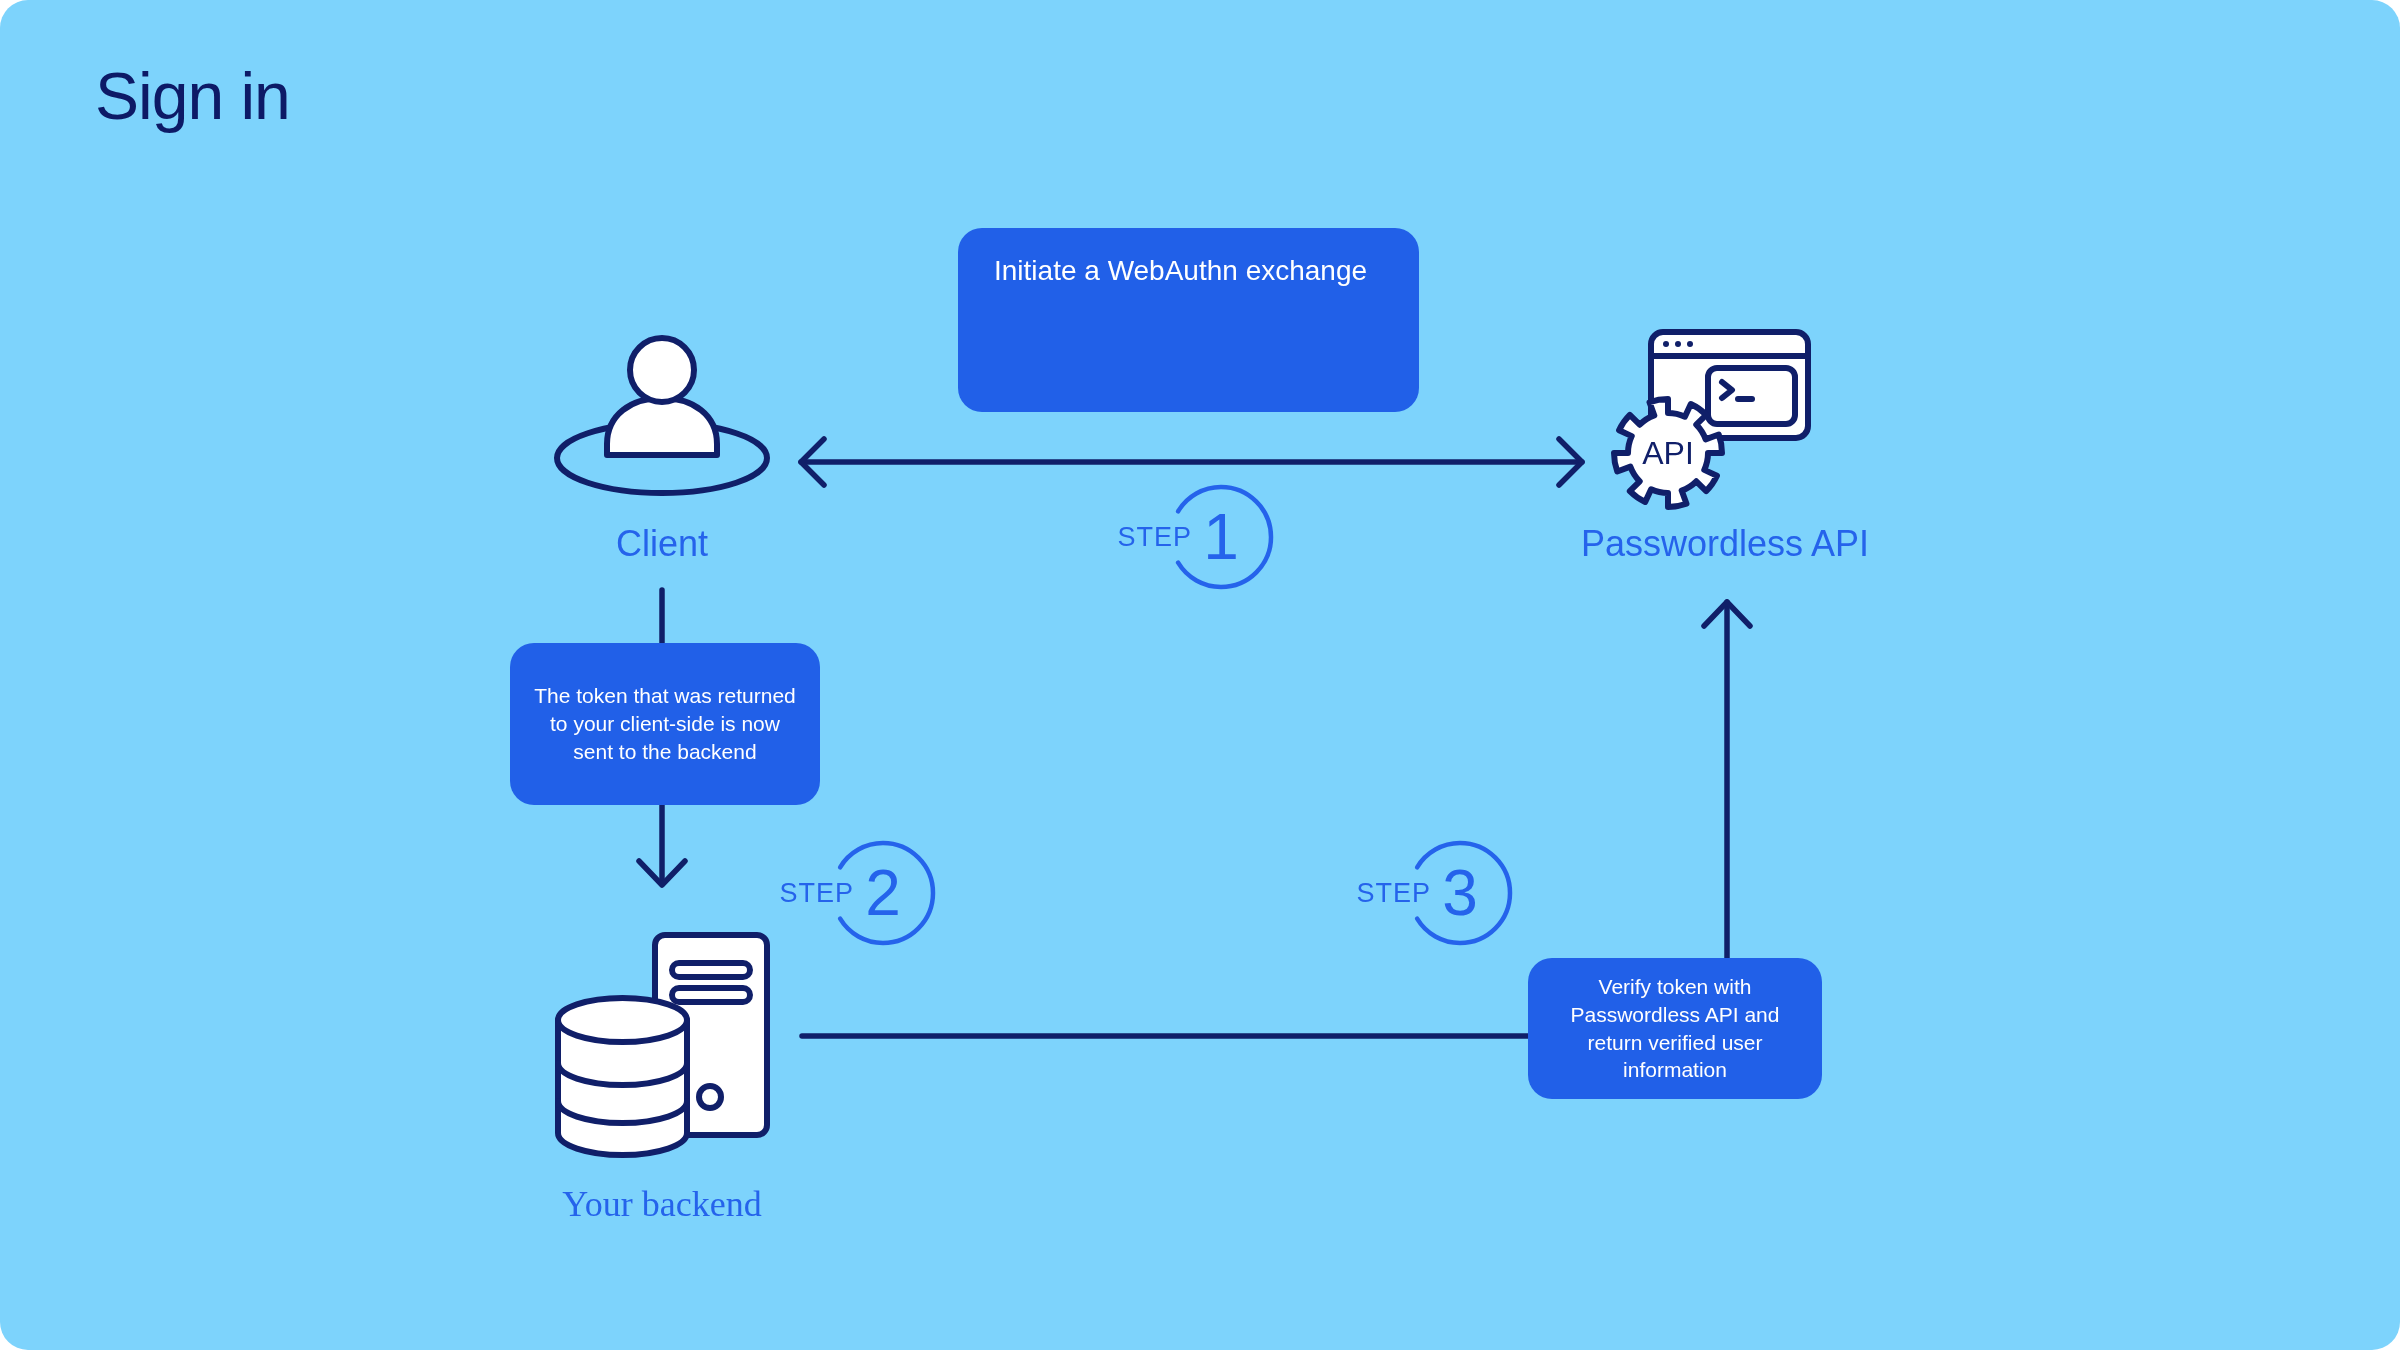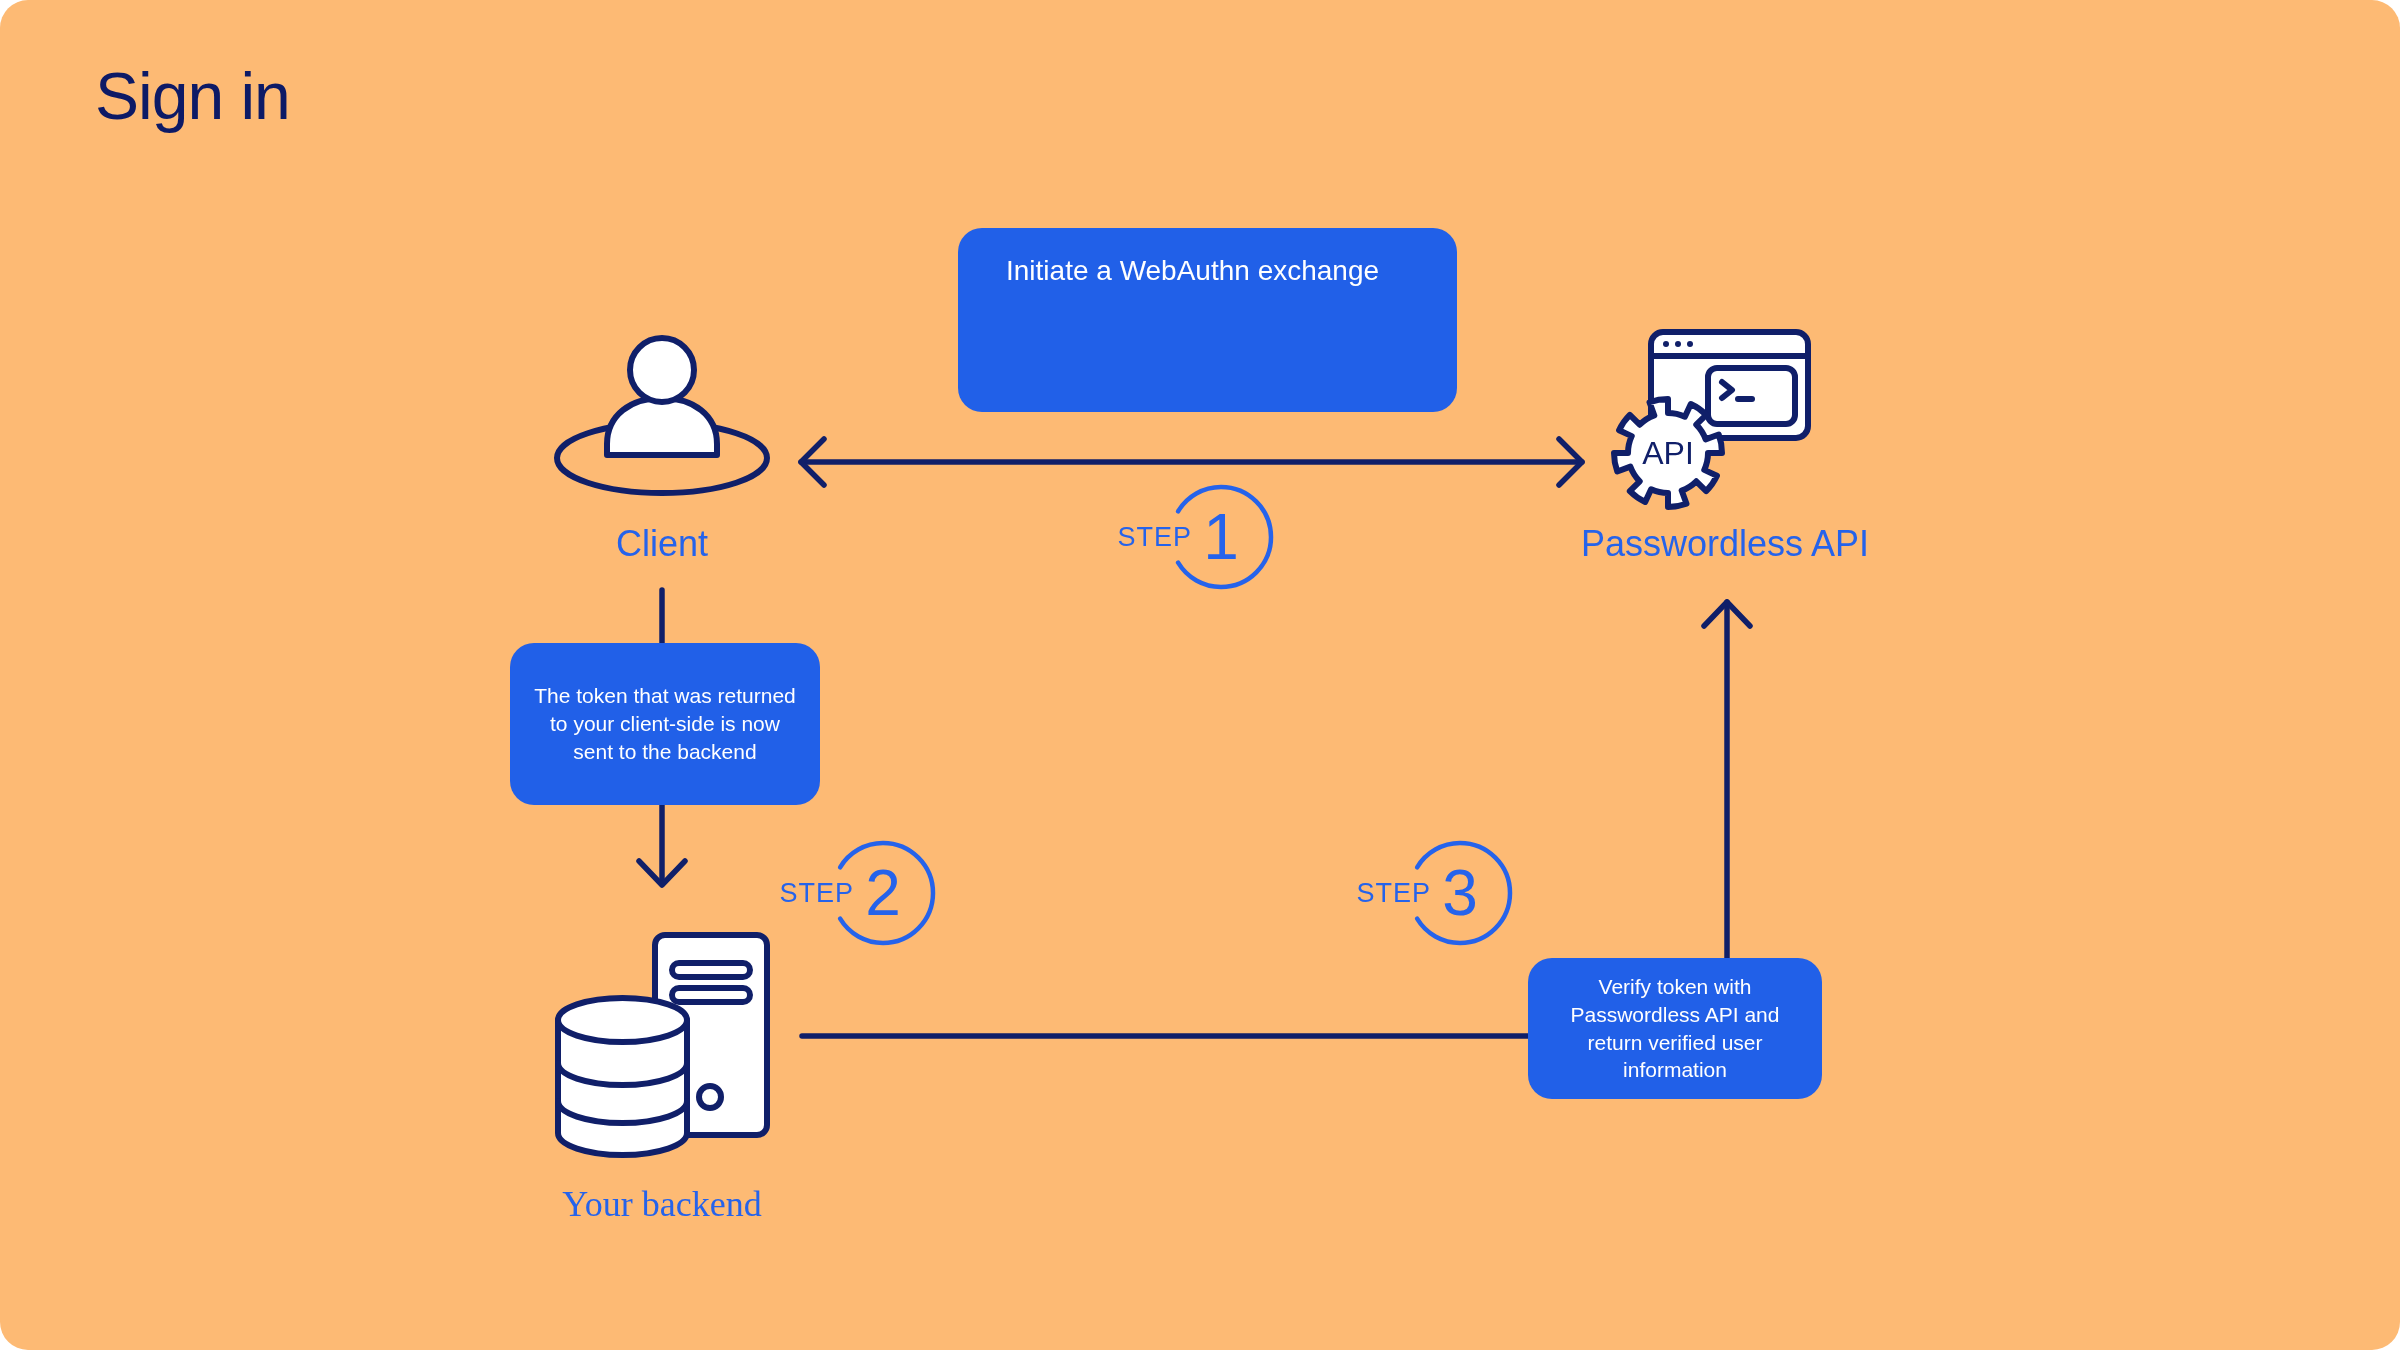--- a/index.html
+++ b/index.html
@@ -2,21 +2,21 @@
 <html><head>
 <meta charset="utf-8">
 <style>
   * { box-sizing: border-box; margin: 0; padding: 0; }
   html,body { background:#ffffff; }
   body { font-family: "Liberation Sans", sans-serif; }
   .canvas {
     position: relative;
     width: 2400px;
     height: 1350px;
-    background: #fdba74;
+    background: #7dd3fc;
     border-radius: 28px;
     overflow: hidden;
   }
   .page-title {
     position: absolute;
     left: 95px; top: 58px;
     font-size: 66px;
     font-weight: 500;
     letter-spacing: -1px;
     color: #0d1a66;
@@ -33,21 +33,21 @@
   }
   .callout {
     position: absolute;
     z-index: 3;
     background: #2160e8;
     color: #ffffff;
     border-radius: 24px;
     font-size: 28px;
     line-height: 1.32;
   }
-  .callout-step1 { left: 958px; top: 228px; width: 499px; height: 184px; padding: 25px 48px; }
+  .callout-step1 { left: 958px; top: 228px; width: 461px; height: 184px; padding: 25px 36px; }
   .callout-step1 p + p { margin-top: 36px; }
   .callout-center {
     display: flex; align-items: center; justify-content: center;
     text-align: center; font-size: 21px;
   }
   .callout-step2 { left: 510px; top: 643px; width: 310px; height: 162px; padding: 0 18px; }
   .callout-step3 { left: 1528px; top: 958px; width: 294px; height: 141px; padding: 0 33px; }
   .step { position: absolute; z-index: 2; width: 110px; height: 110px; }
   .step circle {
     fill: none; stroke: #2563eb; stroke-width: 4.5;

